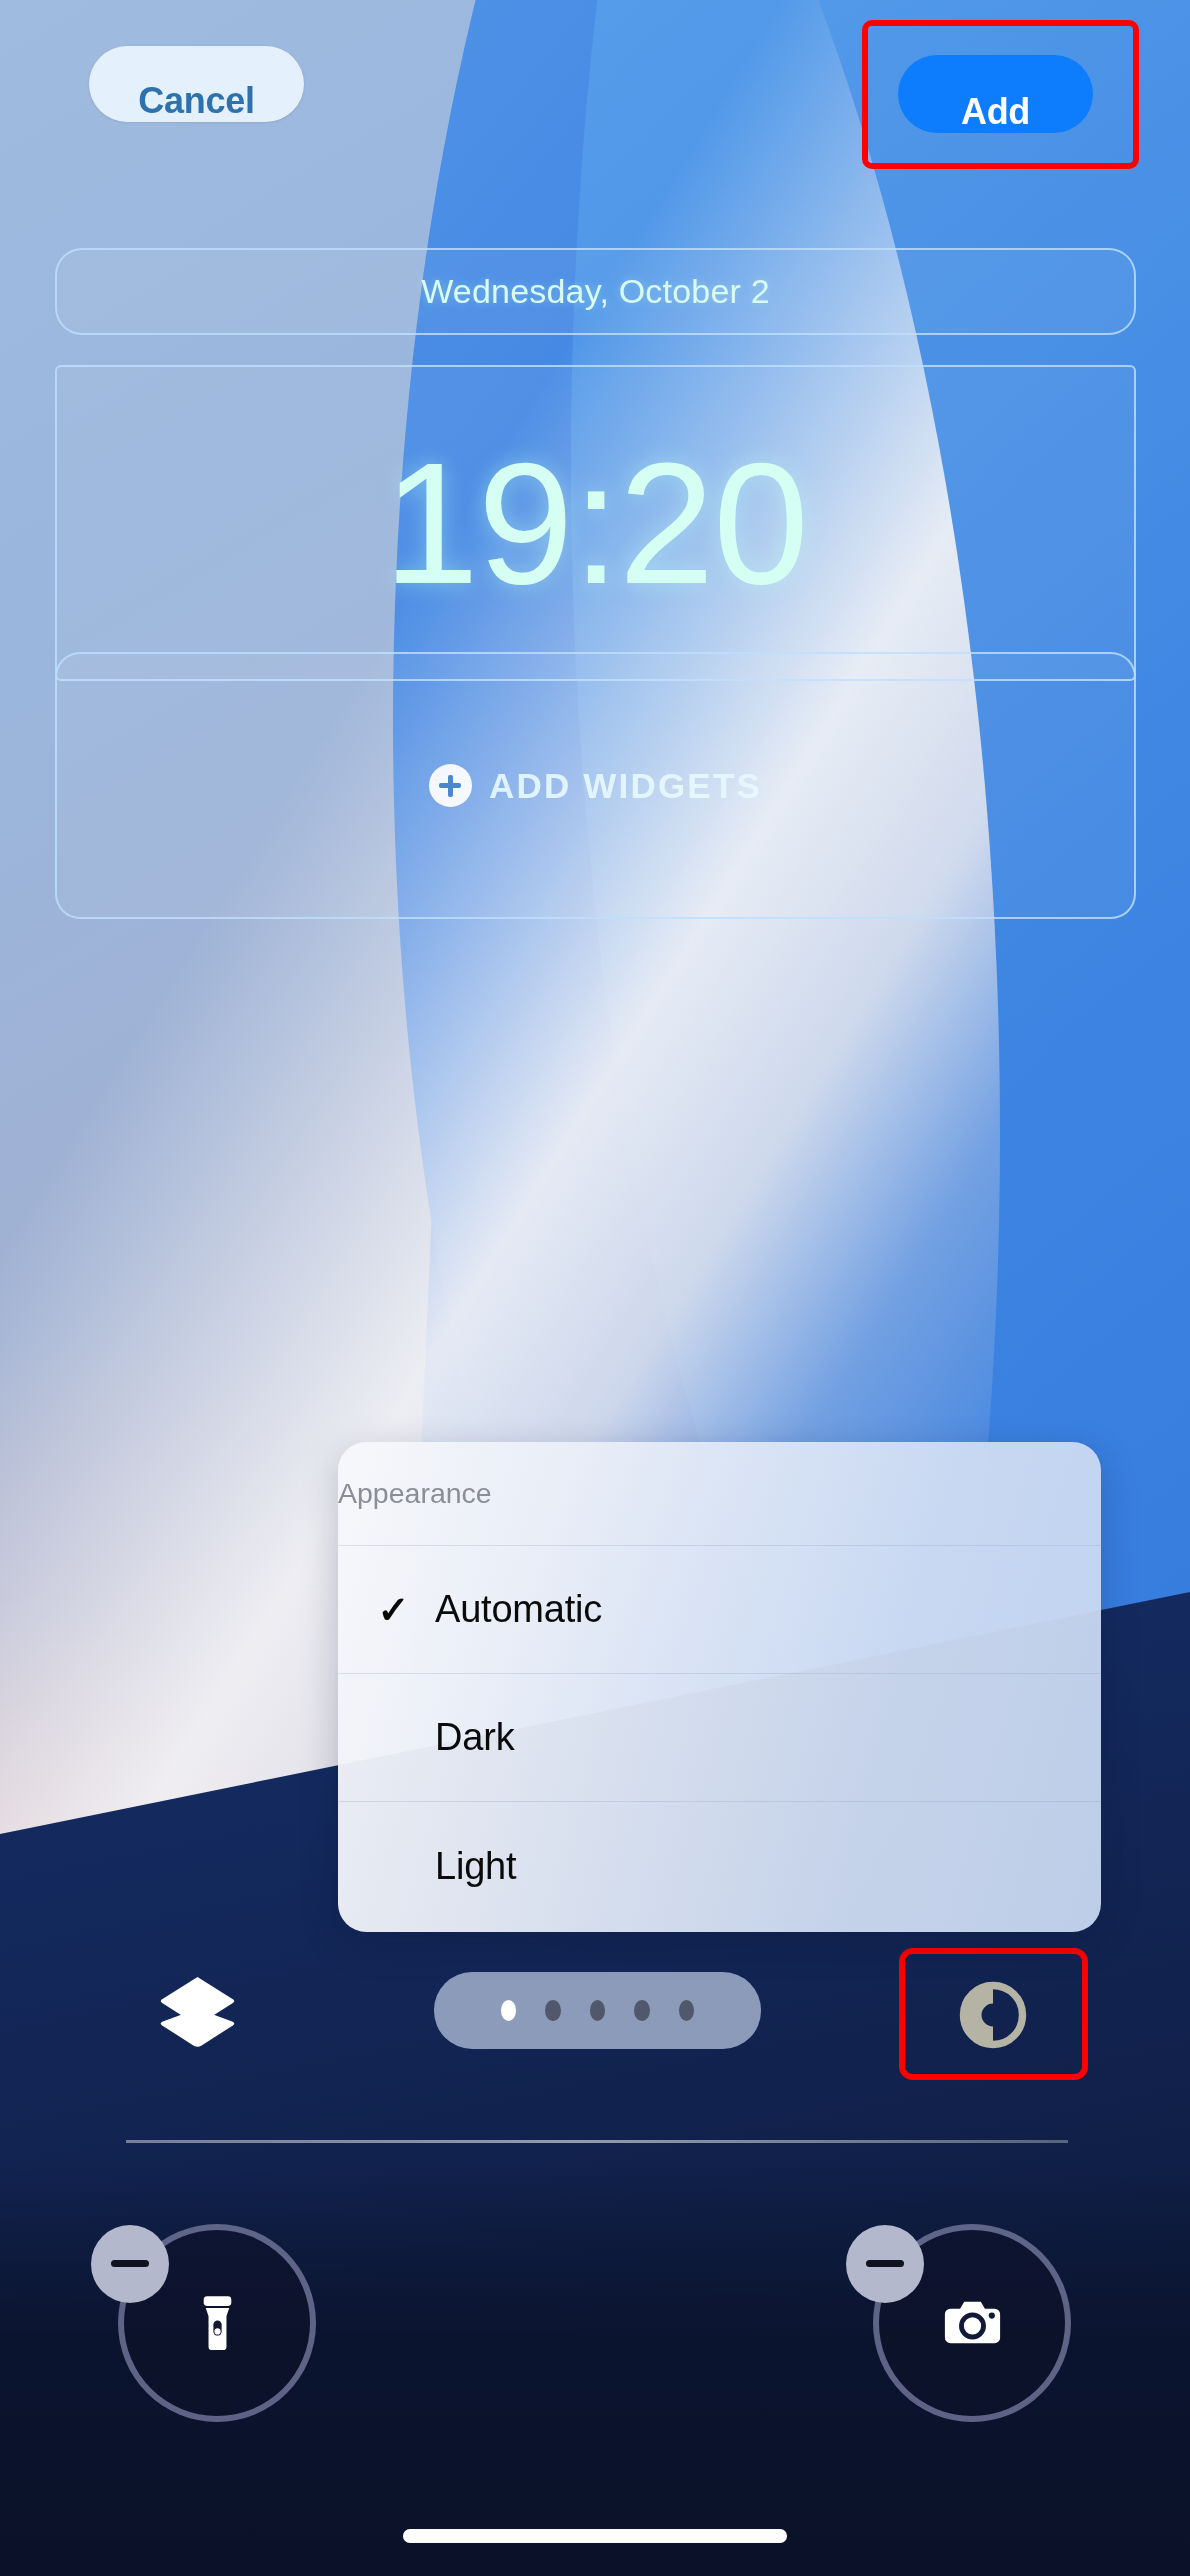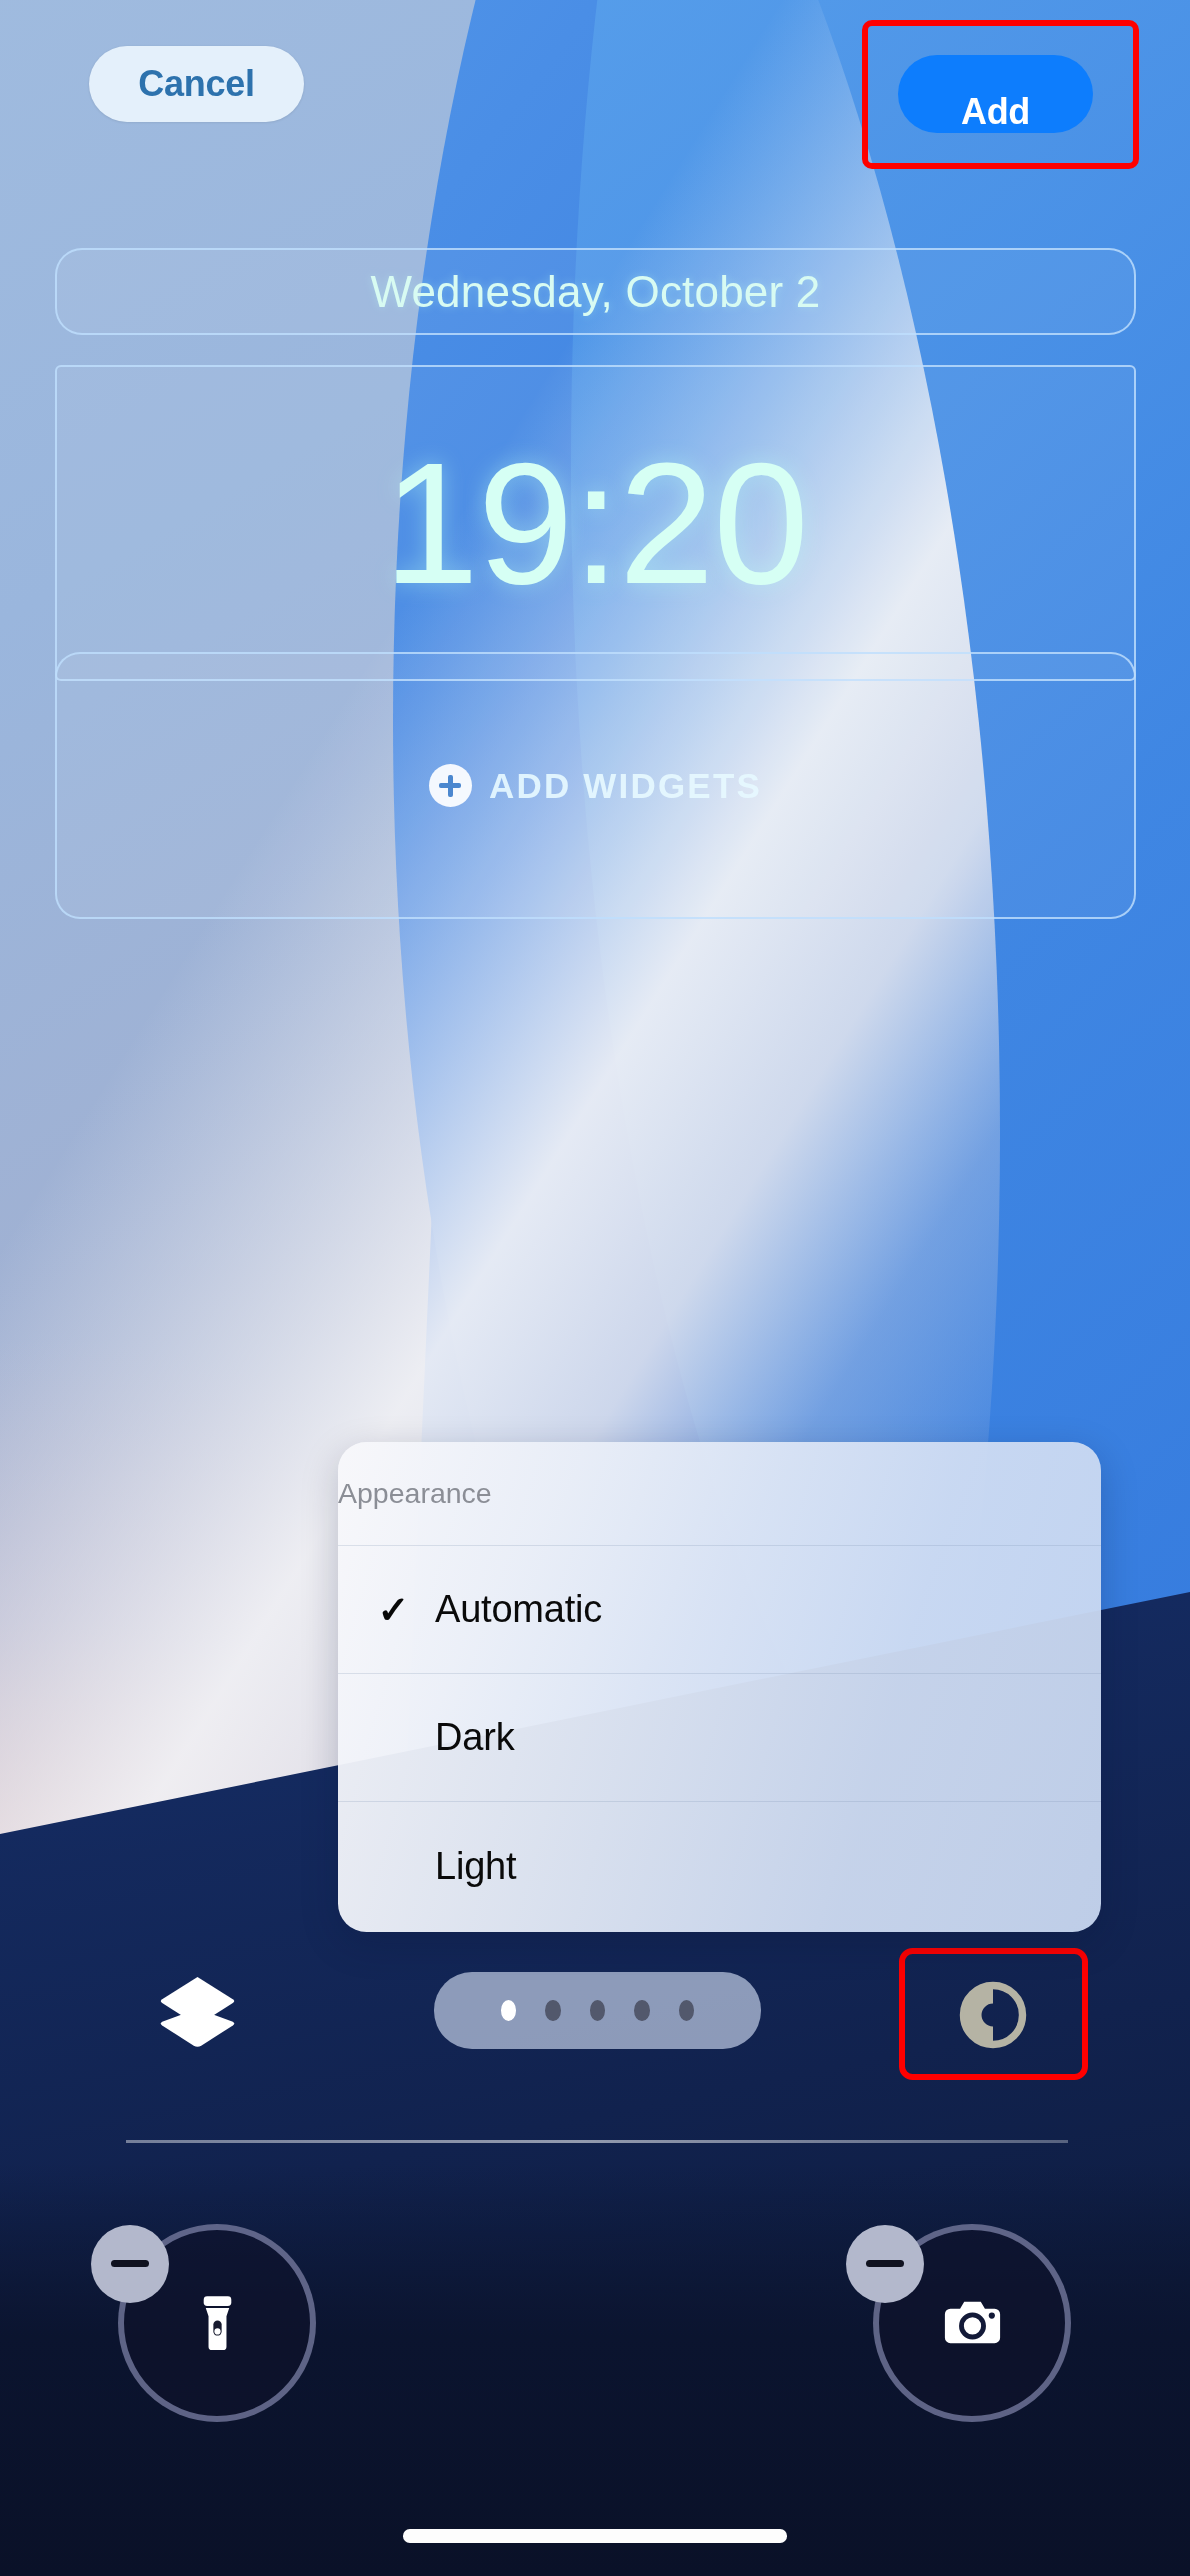--- a/index.html
+++ b/index.html
@@ -73,21 +73,21 @@
   
   .topbar {
     position:absolute; top:0; left:0; width:100%; height:186px;
     z-index:20;
   }
   .cancel-btn {
     position:absolute; left:89px; top:46px;
     width:215px; height:76px;
     border-radius:38px;
     background:#e4f0fb;
-    display:flex; align-items:center; justify-content:center;
+    display:flex; align-items:flex-end; justify-content:center;
     border:none; cursor:pointer;
     box-shadow:0 0.6px 2.5px rgba(0,0,0,.10);
   }
   .cancel-btn span {
     color:#2d72ad; font-size:36px; font-weight:bold; letter-spacing:-0.3px;
   }
 
   .add-hl {
     position:absolute; left:862px; top:20px;
     width:277px; height:149px;
@@ -114,21 +114,21 @@
     position:absolute;
     border:2.5px solid rgba(190,222,252,0.82);
     background:rgba(255,255,255,0.055);
     display:flex; align-items:center; justify-content:center;
   }
   .frame-date {
     left:55px; top:248px; width:1081px; height:87px;
     border-radius:27px;
   }
   .date-text {
-    color:#d8fbf2; font-size:44px; font-weight:500; letter-spacing:0.2px;
+    color:#d8fbf2; font-size:34px; font-weight:500; letter-spacing:0.2px;
     text-shadow:0 0 8.7px rgba(190,255,245,.35);
   }
   .frame-time {
     left:55px; top:365px; width:1081px; height:316px;
     border-radius:6px;
   }
   .time-text {
     color:#d6fff4; font-size:172px; font-weight:300; letter-spacing:-1.2px;
     line-height:1;
     text-shadow:0 0 22px rgba(185,255,245,.45);

